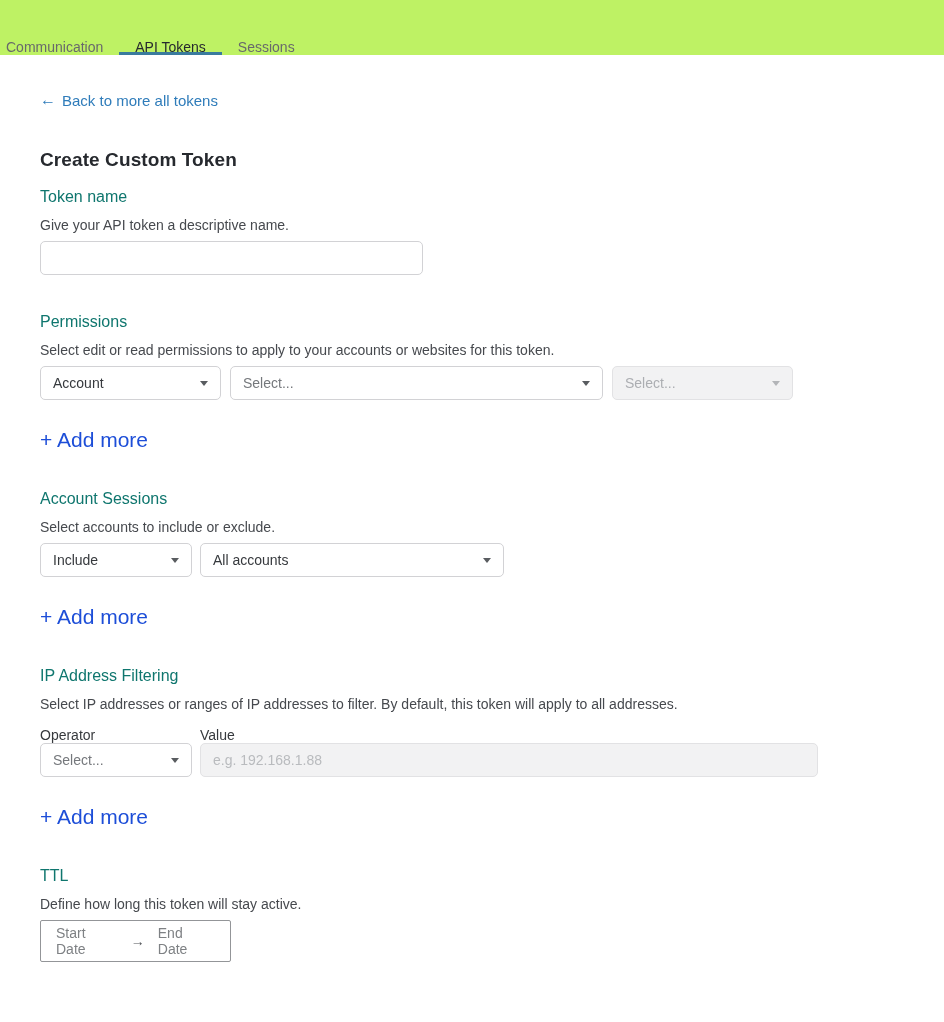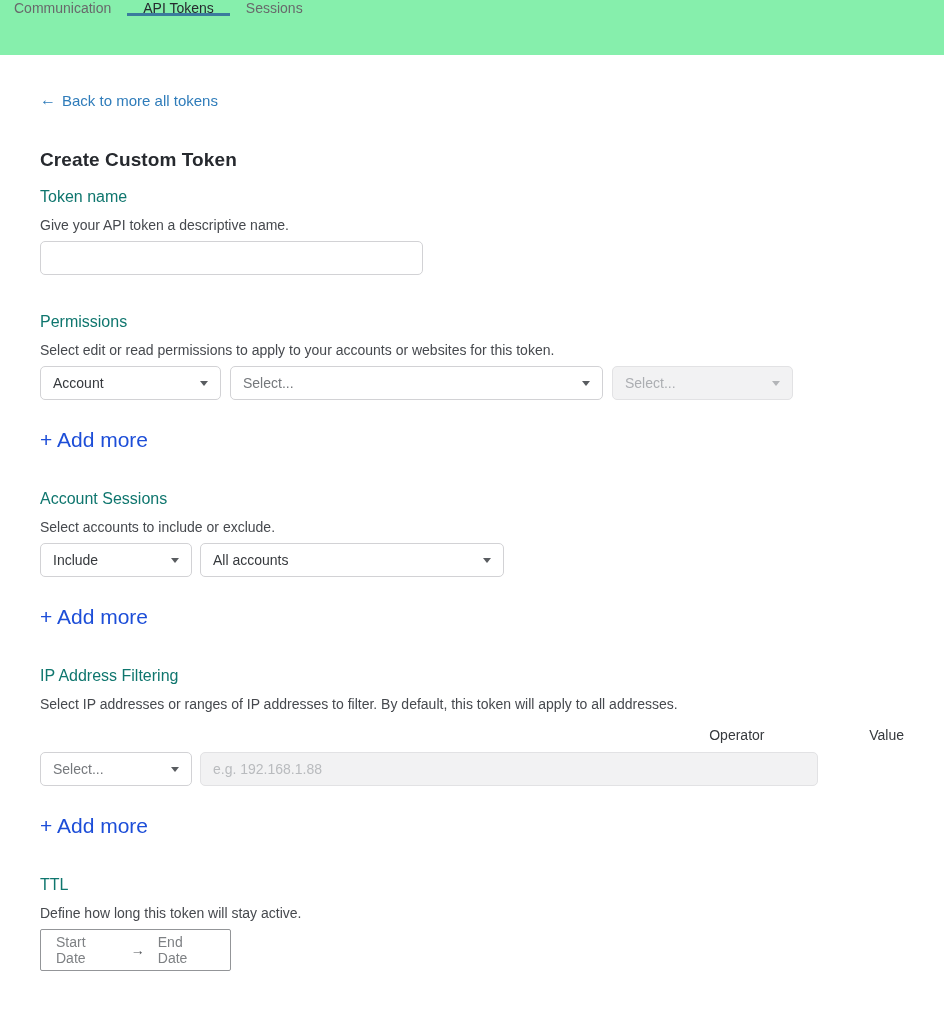--- a/index.html
+++ b/index.html
@@ -8,24 +8,24 @@
     height: 1022px;
     background: #ffffff;
     font-family: "Liberation Sans", "DejaVu Sans", sans-serif;
     color: #36393d;
     overflow: hidden;
   }
 
   
   .tabbar {
     height: 55px;
-    background: #86efac;
-    display: flex;
-    align-items: flex-start;
-    padding-left: 14px;
+    background: #bef264;
+    display: flex;
+    align-items: flex-end;
+    padding-left: 6px;
   }
   .tab {
     display: flex;
     align-items: center;
     padding: 0 16px;
     font-size: 14px;
     color: #68696b;
     position: relative;
     cursor: pointer;
     white-space: nowrap;
@@ -118,21 +118,21 @@
 
   .add-more {
     display: inline-block;
     margin-top: 28px;
     color: #1d4ed8;
     font-size: 21px;
     text-decoration: none;
     cursor: pointer;
   }
 
-  .field-labels { display: flex; gap: 8px; margin: 15px 0 9px 0; font-size: 14px; color: #36393d; justify-content: flex-end; }
+  .field-labels { display: flex; gap: 8px; margin: 15px 0 0 0; font-size: 14px; color: #36393d; }
   .field-labels .lab-operator { width: 152px; }
 
   .ip-row { display: flex; gap: 8px; }
   .ip-value-input {
     width: 618px;
     height: 34px;
     background: #f2f2f3;
     border: 1px solid #e2e2e4;
     border-radius: 5px;
     padding: 0 12px;

